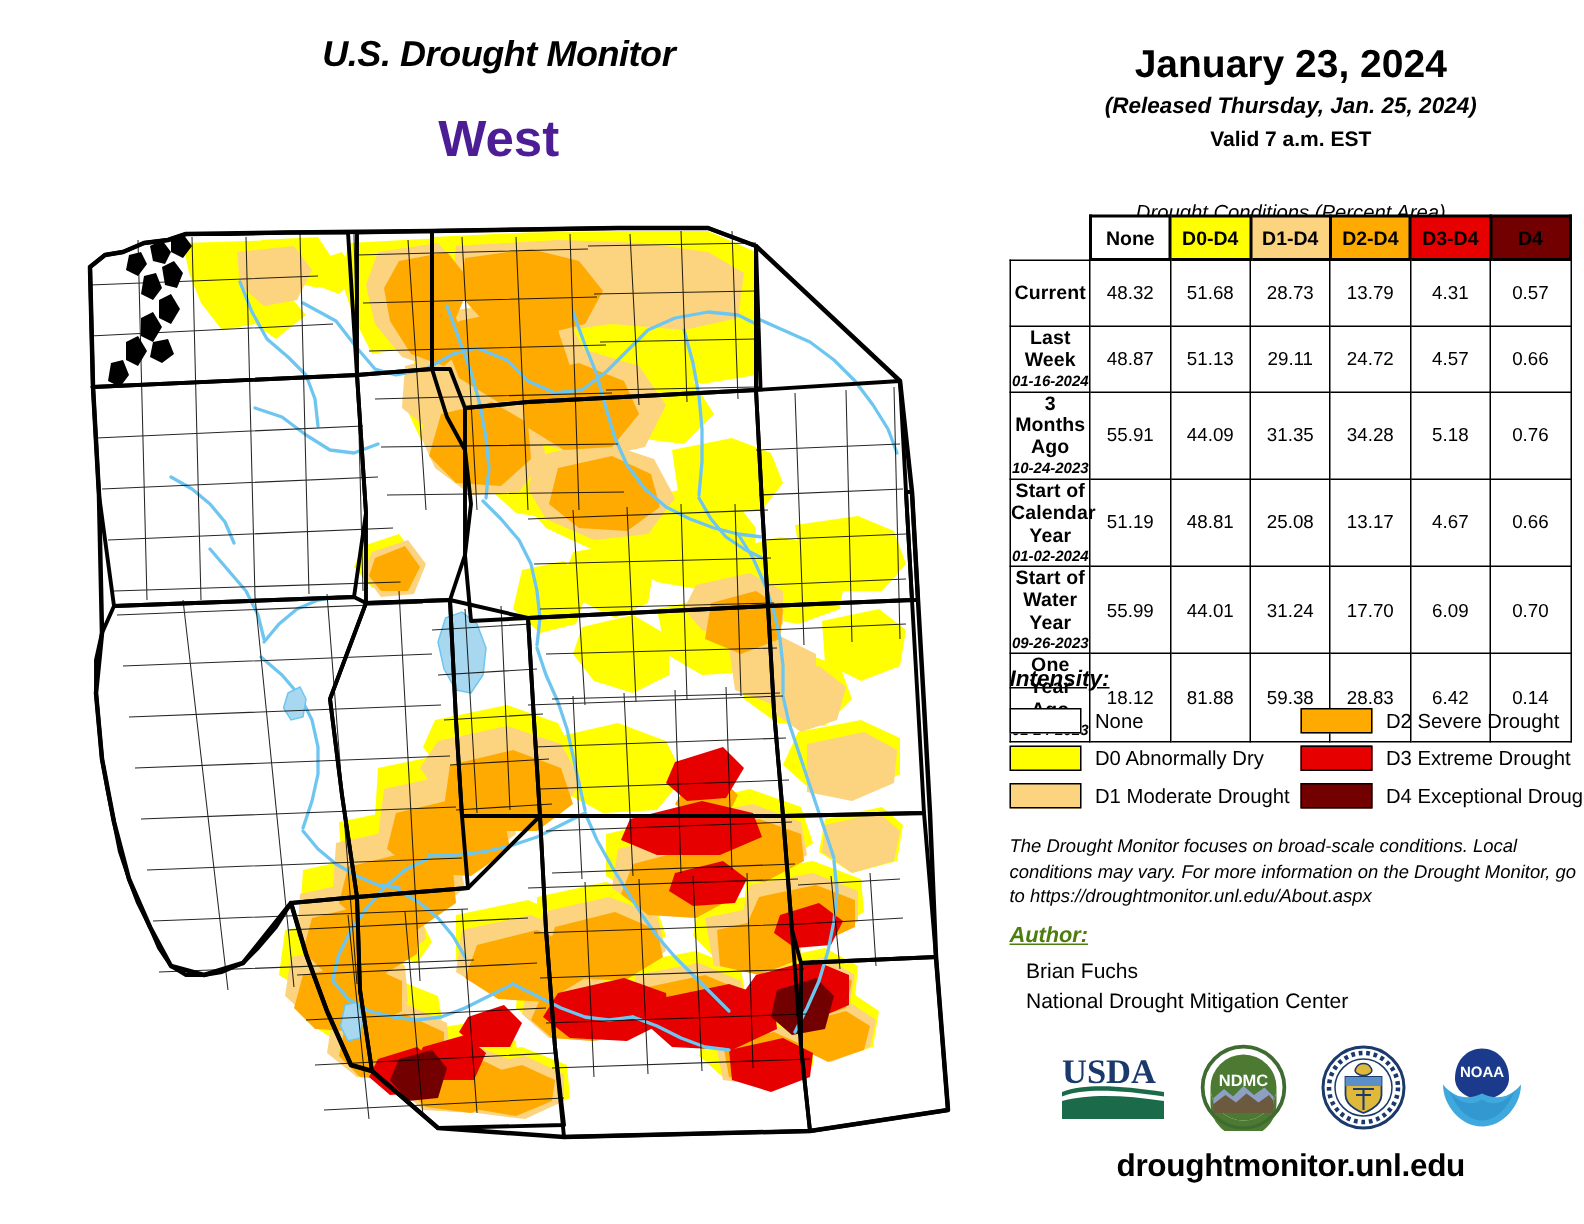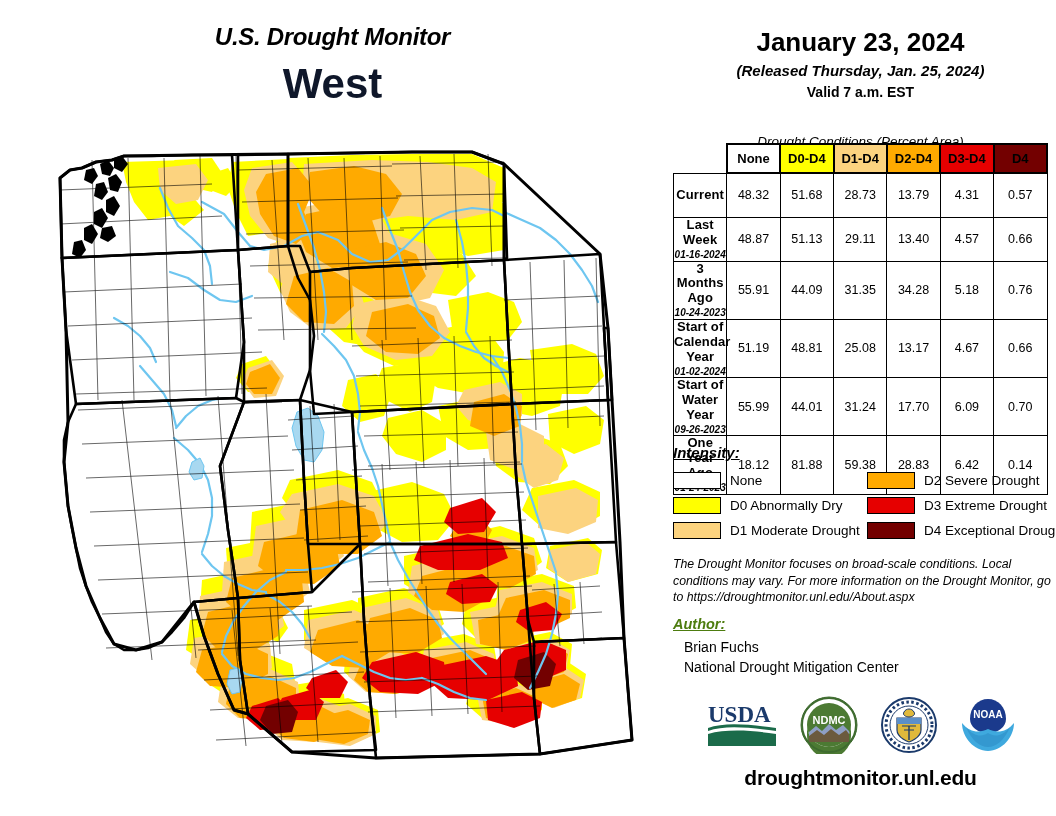--- a/index.html
+++ b/index.html
@@ -30,25 +30,25 @@
   }
   #map-title-1 {
     font-size: 24px;
     font-weight: bold;
     font-style: italic;
     letter-spacing: -0.3px;
     color: #000;
     line-height: 1.1;
   }
   #map-title-2 {
-    font-size: 42px;
-    font-weight: bold;
-    color: #0f172a;
+    font-size: 34px;
+    font-weight: bold;
+    color: #4c1d95;
     line-height: 1.25;
-    margin-top: 8px;
+    margin-top: 22px;
   }
   #map-svg-wrap {
     position: absolute;
     left: 52px; top: 150px;
     width: 610px; height: 640px;
   }
   #map-svg { display: block; }
 
   
   #info-panel {
@@ -575,21 +575,21 @@
           <td class="val">0.57</td>
         </tr>
         <tr>
           <td class="rowlab">
             <span class="lab">Last Week</span>
             <span class="sub">01-16-2024</span>
           </td>
           <td class="val">48.87</td>
           <td class="val">51.13</td>
           <td class="val">29.11</td>
-          <td class="val">13.40</td>
+          <td class="val">24.72</td>
           <td class="val">4.57</td>
           <td class="val">0.66</td>
         </tr>
         <tr>
           <td class="rowlab">
             <span class="lab">3 Months Ago</span>
             <span class="sub">10-24-2023</span>
           </td>
           <td class="val">55.91</td>
           <td class="val">44.09</td>

